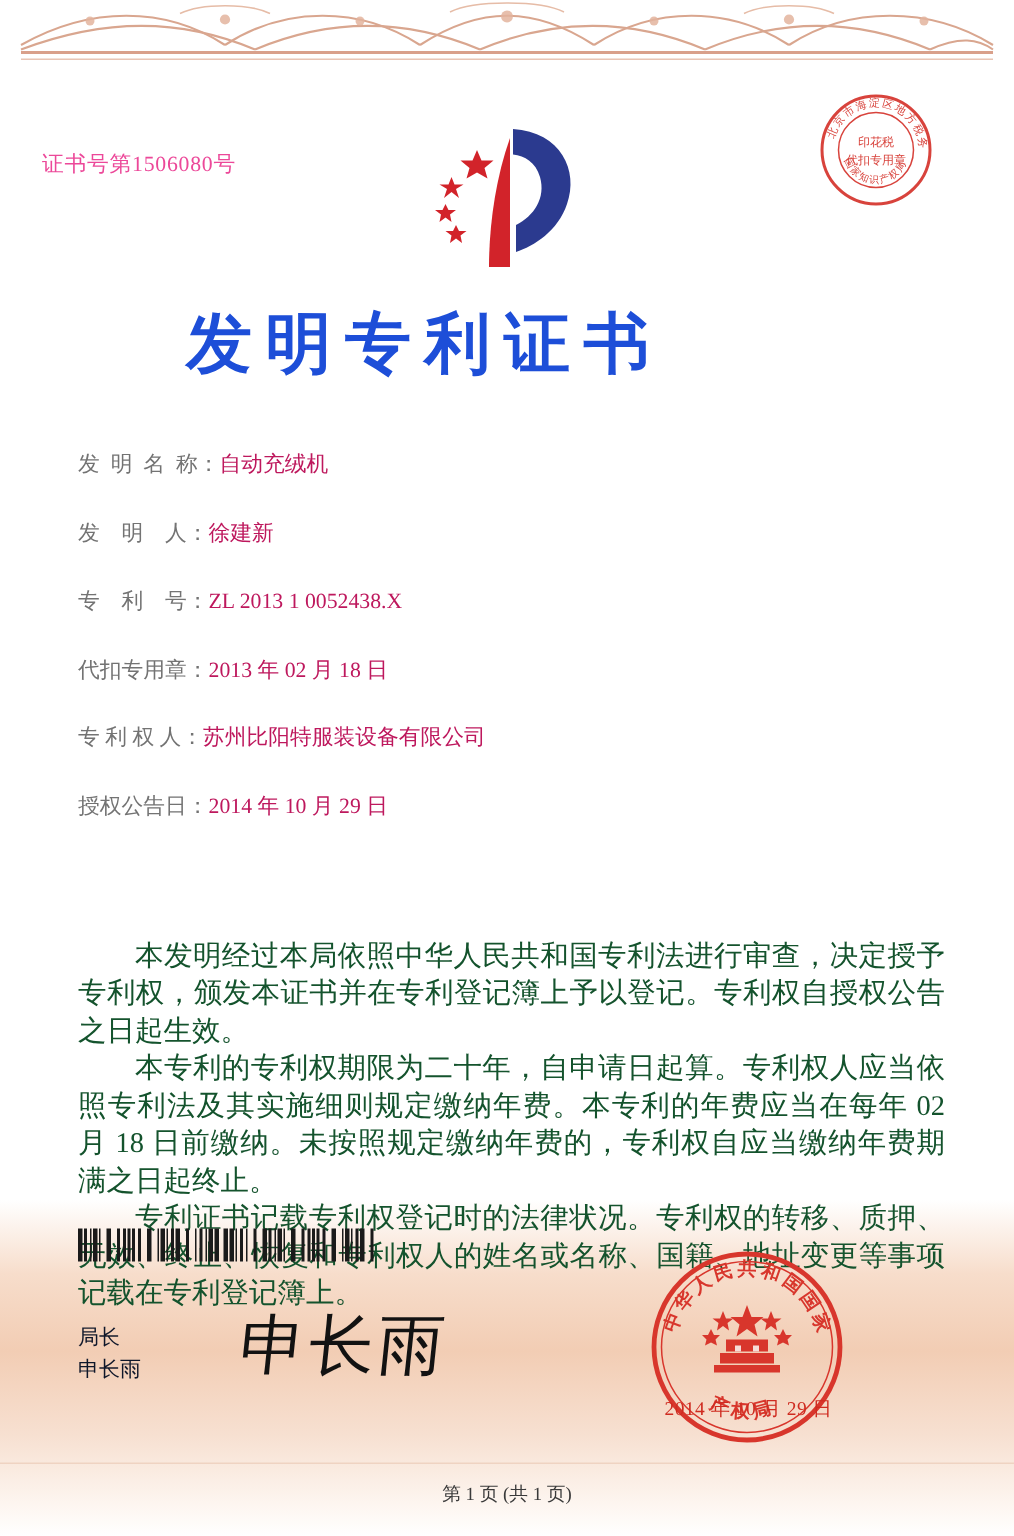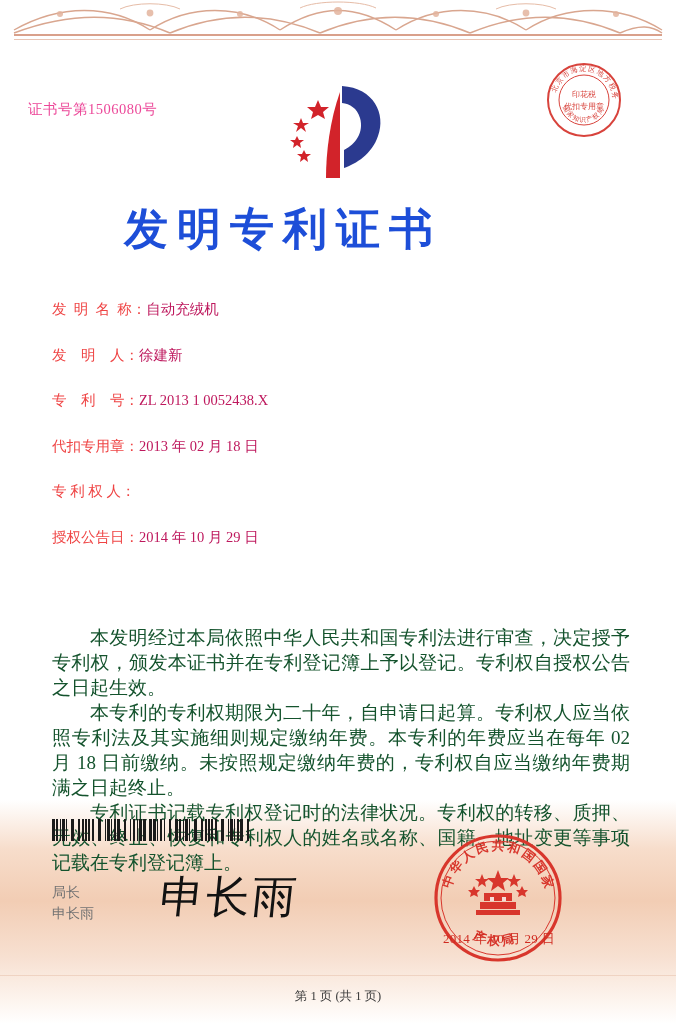--- a/index.html
+++ b/index.html
@@ -114,21 +114,21 @@
   }
   .field-row {
     display: flex;
     align-items: baseline;
     margin-bottom: 26.5px;
     font-size: 14.5px;
     color: #333333;
   }
   .field-label {
     white-space: pre;
-    color: #ef4444;
+    color: #737373;
     font-family: "Liberation Serif", serif;
   }
   .field-value {
     color: #be185d;
     font-family: "Liberation Serif", serif;
   }
 
   
   .body-text {
     position: absolute;
@@ -162,21 +162,21 @@
     display: block;
   }
 
   
   .director {
     position: absolute;
     left: 52px;
     top: 882px;
     font-size: 14px;
     line-height: 21px;
-    color: #737373;
+    color: #0f172a;
     font-family: "Liberation Serif", serif;
   }
   .signature {
     position: absolute;
     left: 160px;
     top: 868px;
     font-size: 44px;
     color: #121212;
     font-family: "DejaVu Serif", serif;
     letter-spacing: 2px;
@@ -308,20 +308,21 @@
     <div class="field-row">
       <span class="field-label">专    利    号：</span>
       <span class="field-value">ZL 2013 1 0052438.X</span>
     </div>
     <div class="field-row">
       <span class="field-label">代扣专用章：</span>
       <span class="field-value">2013 年 02 月 18 日</span>
     </div>
     <div class="field-row">
       <span class="field-label">专 利 权 人：</span>
+      <span class="field-value">苏州比阳特服装设备有限公司</span>
     </div>
     <div class="field-row">
       <span class="field-label">授权公告日：</span>
       <span class="field-value">2014 年 10 月 29 日</span>
     </div>
   </div>
 
   <div class="body-text">
     <p>本发明经过本局依照中华人民共和国专利法进行审查，决定授予专利权，颁发本证书并在专利登记簿上予以登记。专利权自授权公告之日起生效。</p>
     <p>本专利的专利权期限为二十年，自申请日起算。专利权人应当依照专利法及其实施细则规定缴纳年费。本专利的年费应当在每年 02 月 18 日前缴纳。未按照规定缴纳年费的，专利权自应当缴纳年费期满之日起终止。</p>

